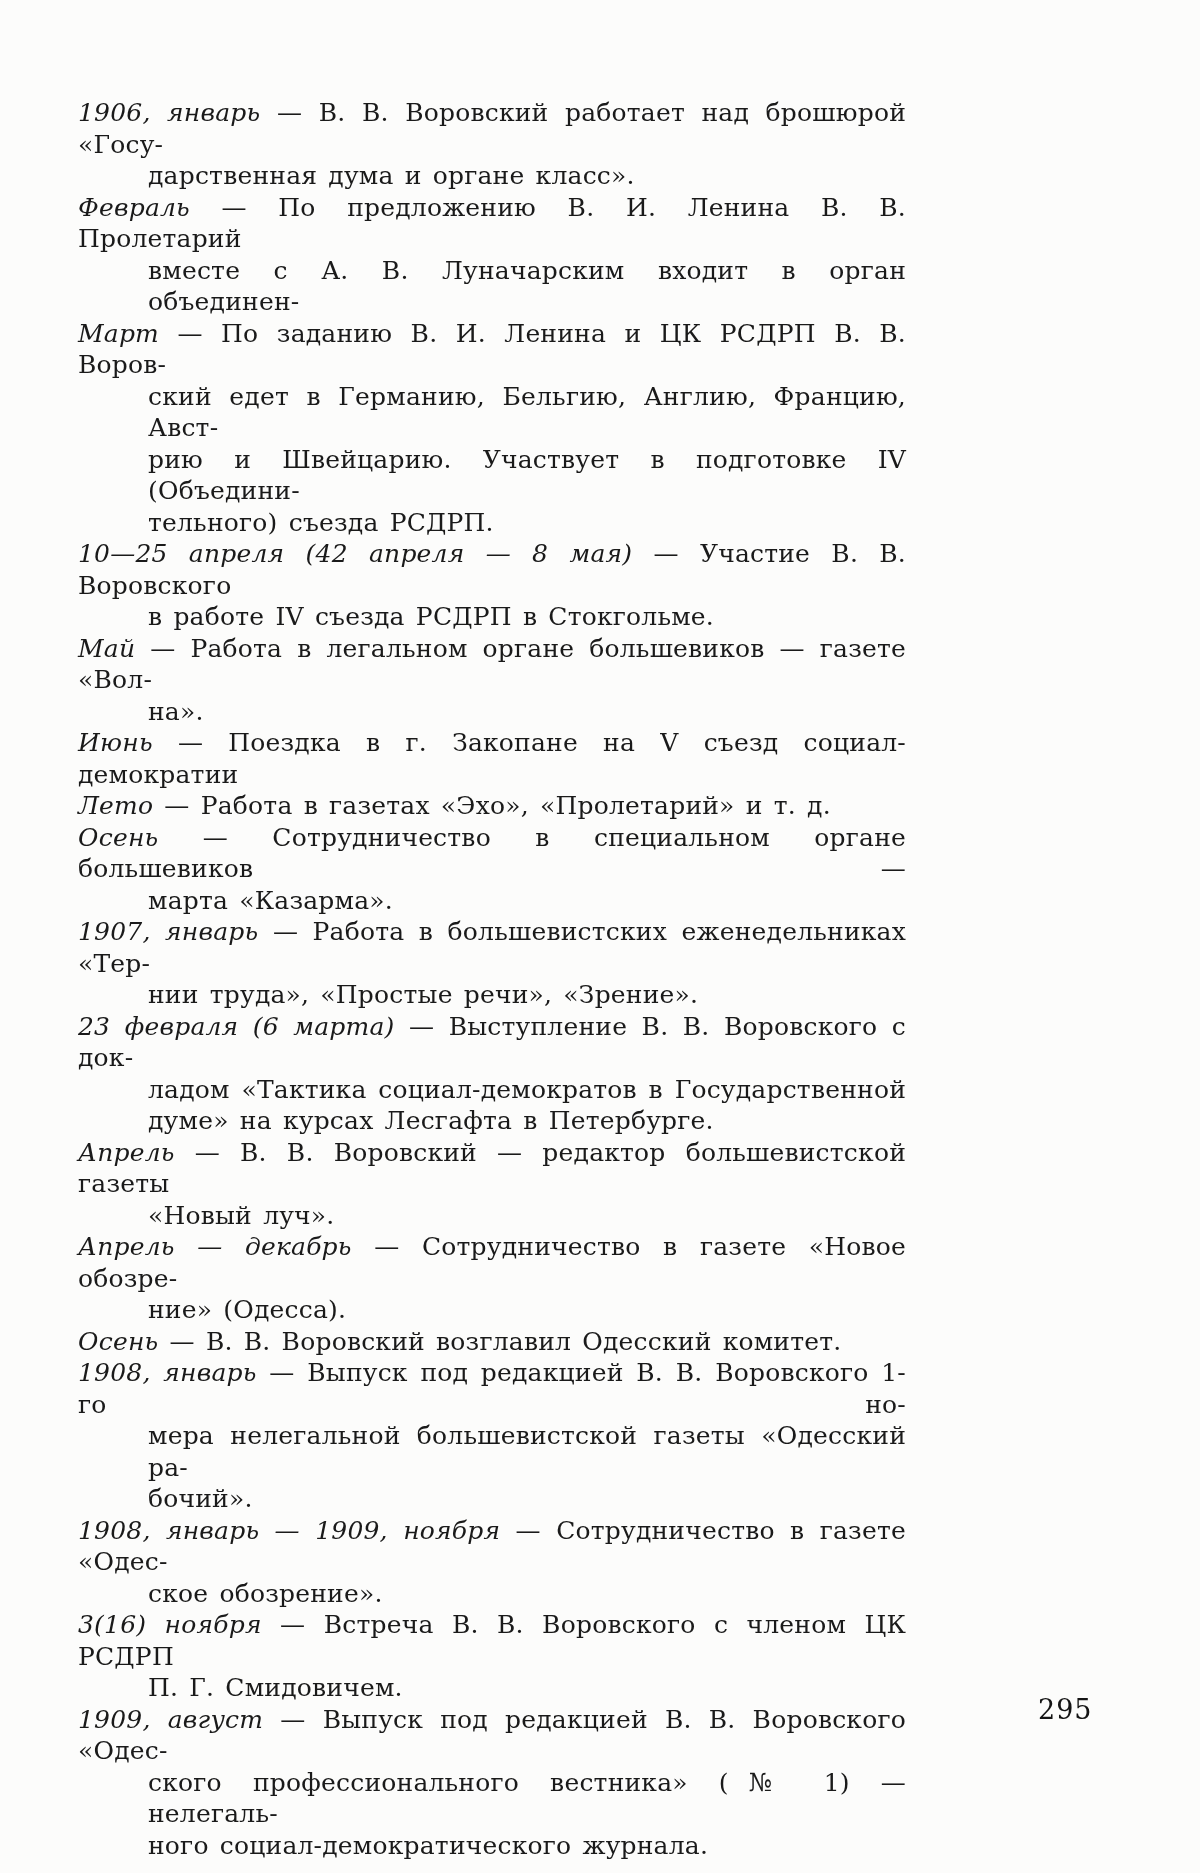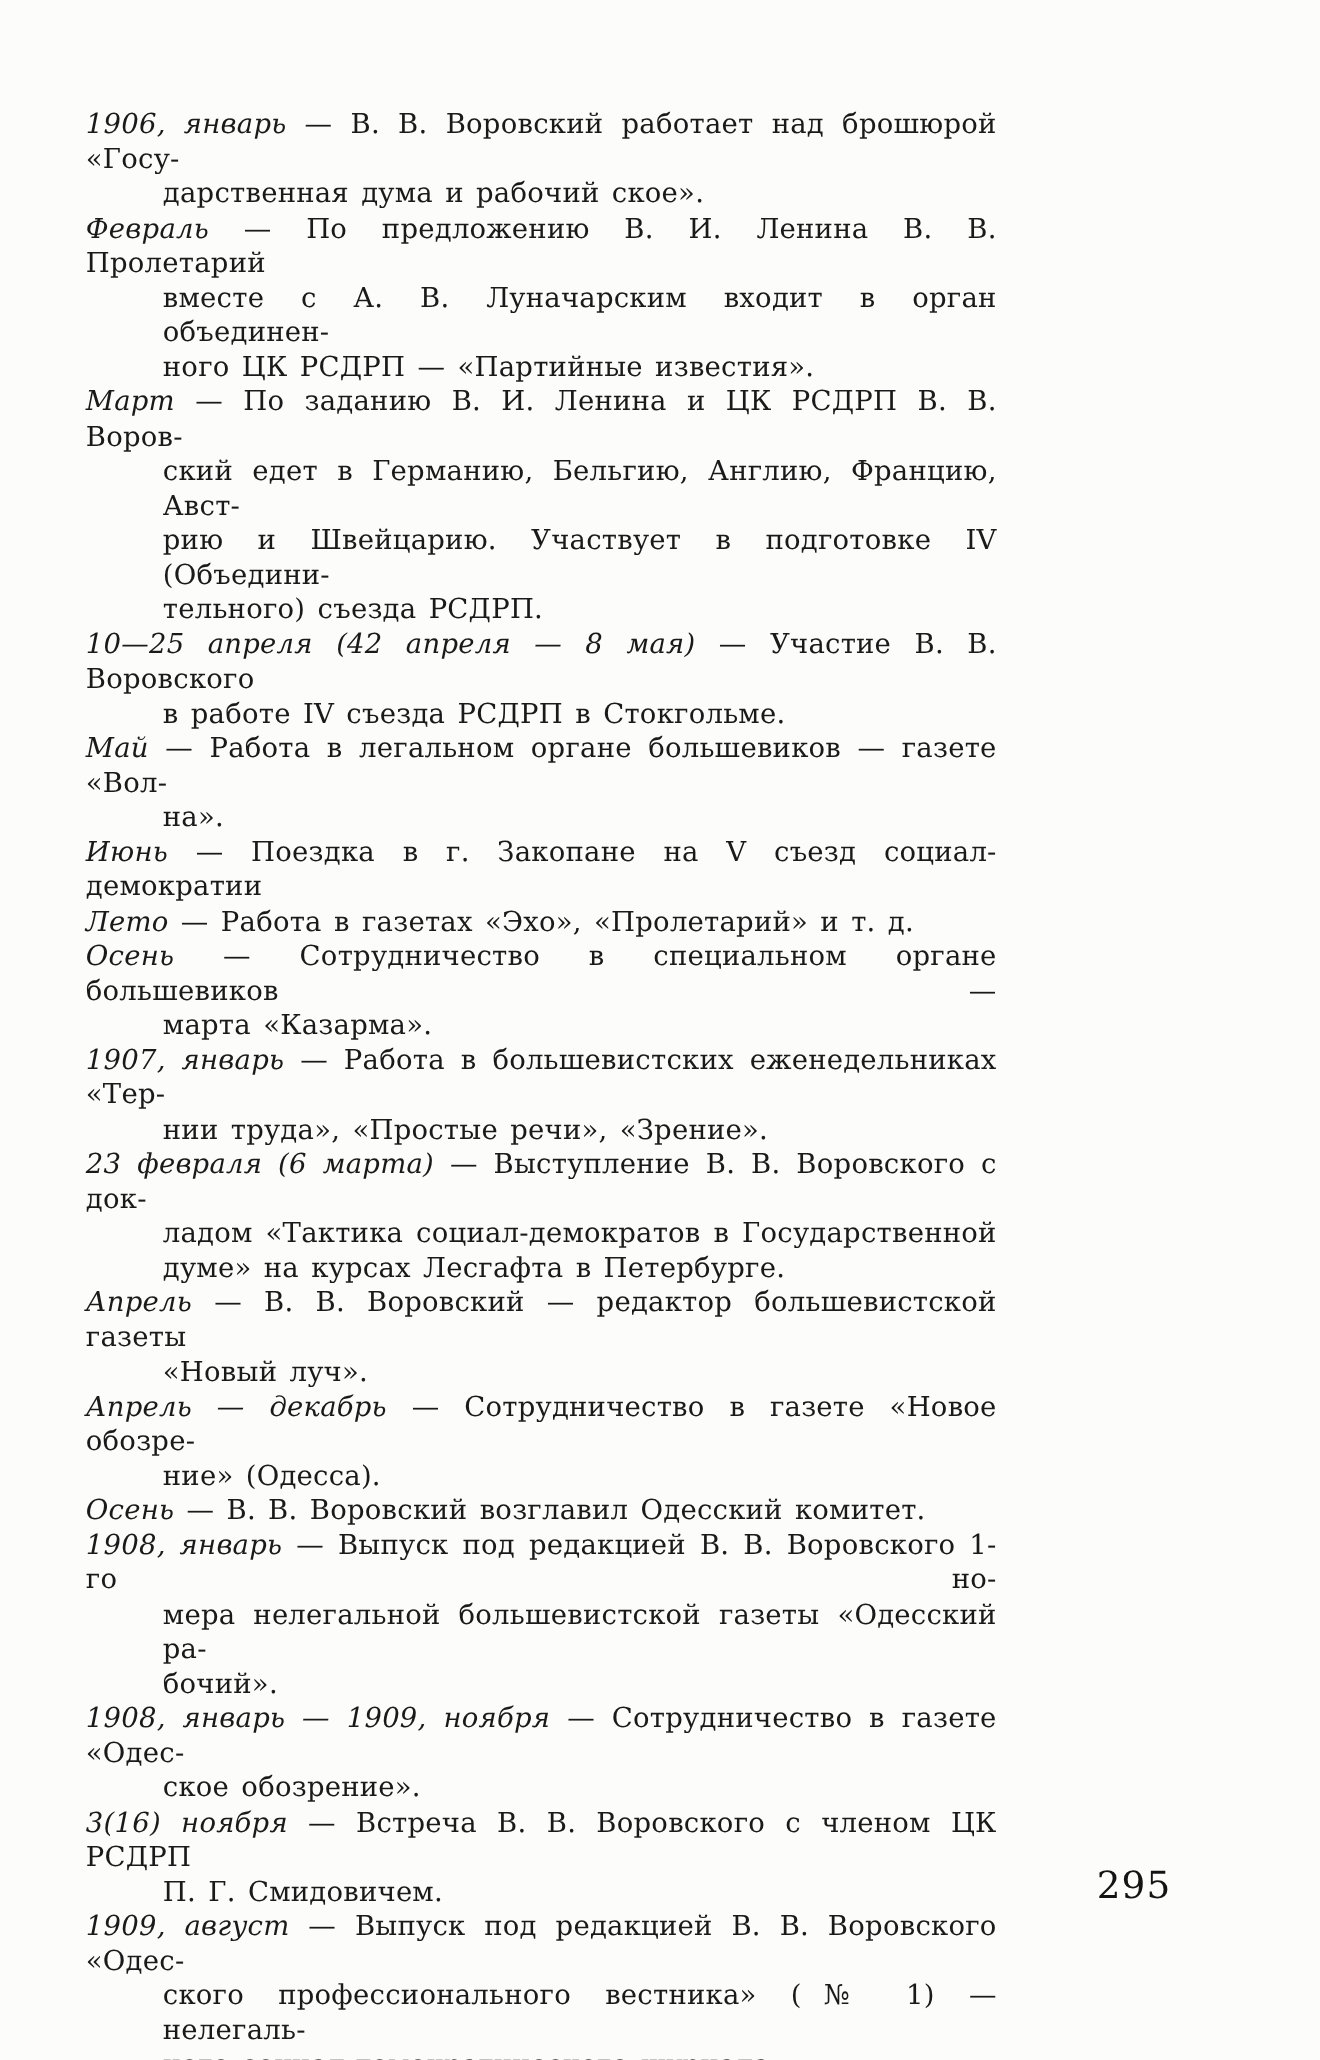--- a/index.html
+++ b/index.html
@@ -40,40 +40,39 @@
     padding-left: 70px;
   }
   .date {
     font-style: italic;
   }
   .sep {
     white-space: pre;
   }
   .page-number {
     position: absolute;
-    left: 997px;
+    left: 1038px;
     top: 1694px;
-    font-size: 34px;
+    font-size: 27px;
     letter-spacing: 1px;
     color: #141414;
   }
 </style>
 </head>
 <body>
 
 <div class="page">
   <div class="chronology" id="chronology">
       <div class="entry">
         <div class="line"><span class="date">1906, январь</span><span class="sep"> — </span><span class="txt">В. В. Воровский работает над брошюрой «Госу-</span></div>
-        <div class="line cont last">дарственная дума и рабочий ское».</div>
+        <div class="line cont last">дарственная дума и органе класс».</div>
       </div>
       <div class="entry">
         <div class="line"><span class="date">Февраль</span><span class="sep"> — </span><span class="txt">По предложению В. И. Ленина В. В. Пролетарий</span></div>
         <div class="line cont">вместе с А. В. Луначарским входит в орган объединен-</div>
-        <div class="line cont last">ного ЦК РСДРП — «Партийные известия».</div>
       </div>
       <div class="entry">
         <div class="line"><span class="date">Март</span><span class="sep"> — </span><span class="txt">По заданию В. И. Ленина и ЦК РСДРП В. В. Воров-</span></div>
         <div class="line cont">ский едет в Германию, Бельгию, Англию, Францию, Авст-</div>
         <div class="line cont">рию и Швейцарию. Участвует в подготовке IV (Объедини-</div>
         <div class="line cont last">тельного) съезда РСДРП.</div>
       </div>
       <div class="entry">
         <div class="line"><span class="date">10—25 апреля (42 апреля — 8 мая)</span><span class="sep"> — </span><span class="txt">Участие В. В. Воровского</span></div>
         <div class="line cont last">в работе IV съезда РСДРП в Стокгольме.</div>

